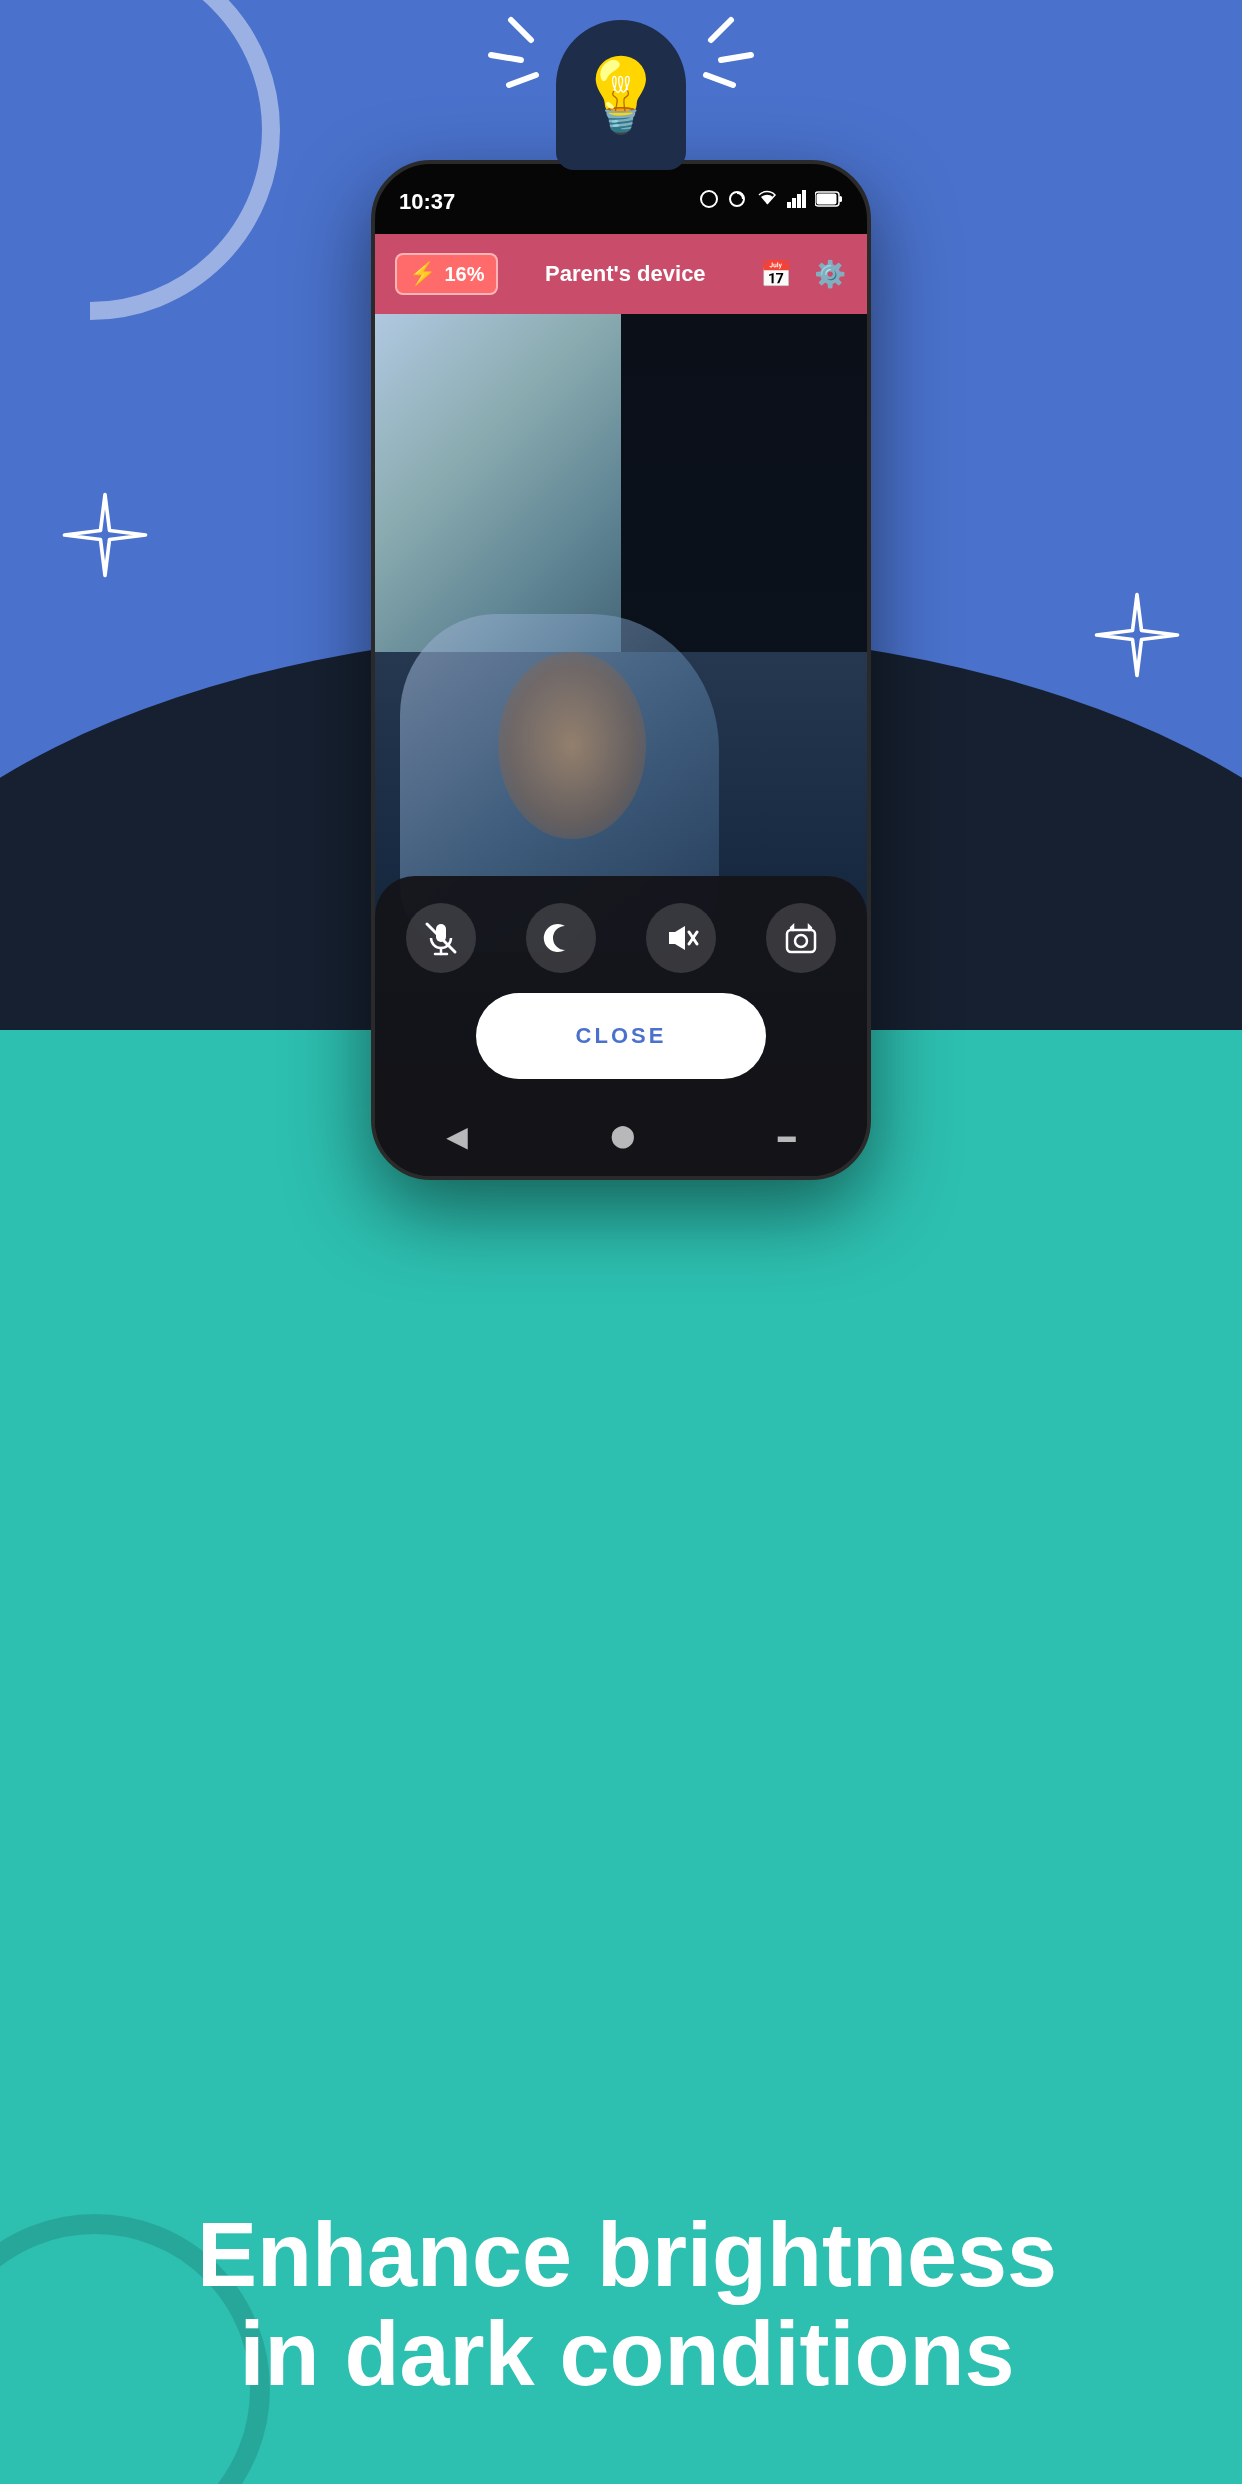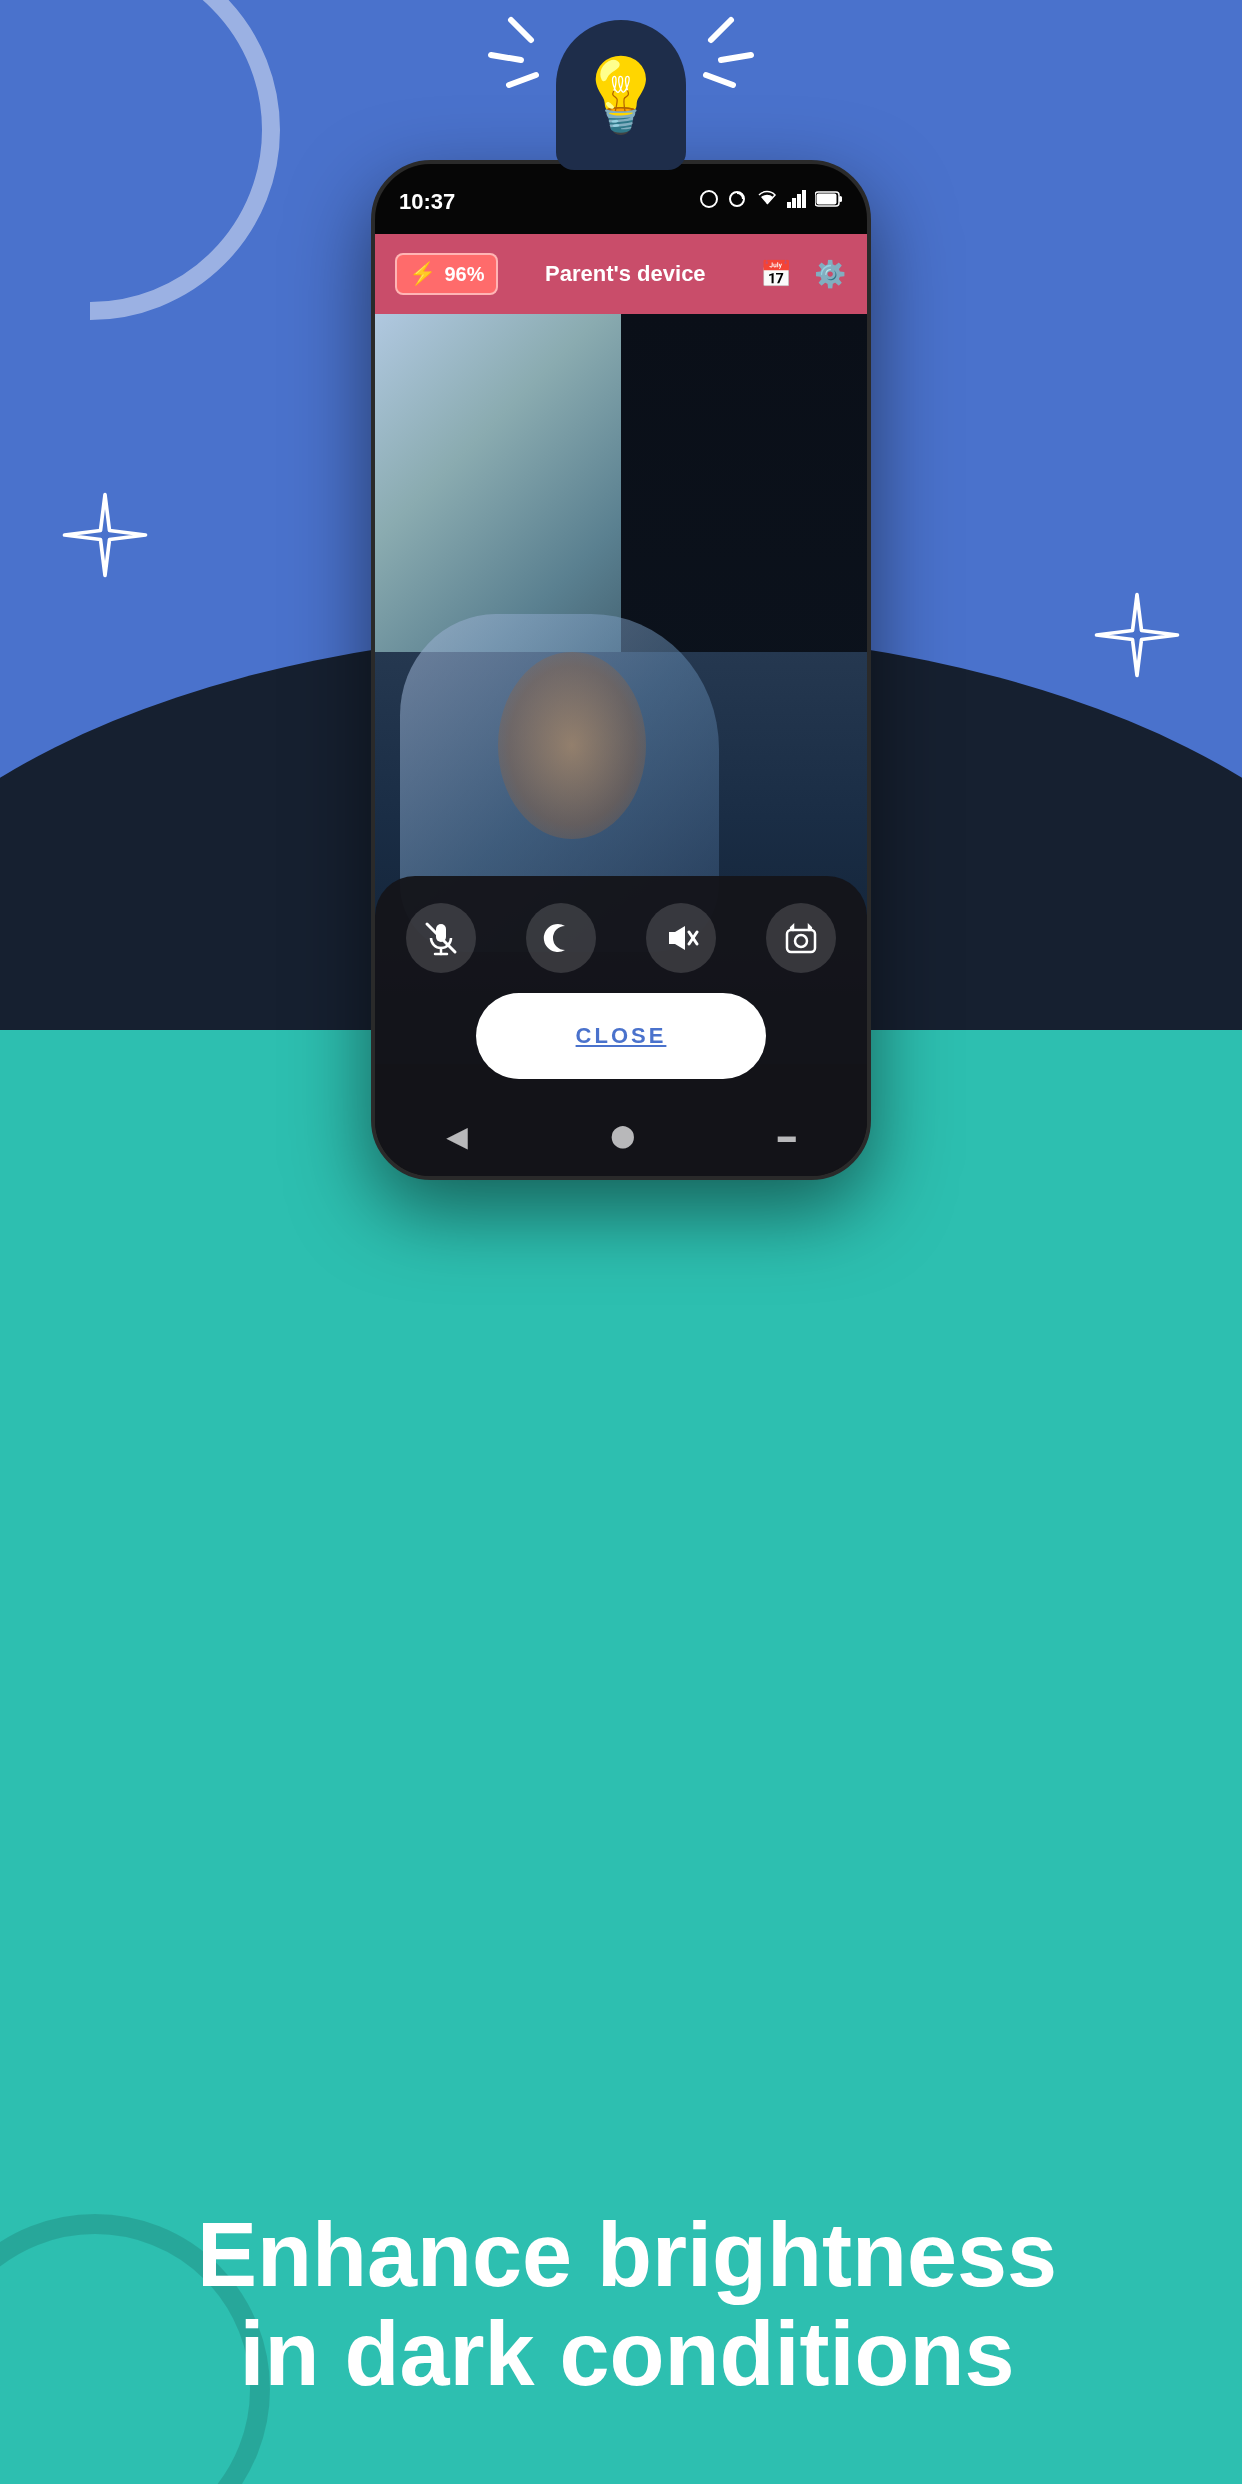--- a/index.html
+++ b/index.html
@@ -208,21 +208,20 @@
 
     .close-btn {
       background: white;
       border-radius: 50px;
       padding: 30px 100px;
       color: #4a72cc;
       font-size: 22px;
       font-weight: bold;
       letter-spacing: 3px;
       cursor: pointer;
-      text-decoration: underline;
     }
 
     
     .phone-nav {
       position: absolute;
       bottom: 0; left: 0; right: 0;
       height: 80px;
       background: rgba(20,20,25,0.95);
       display: flex;
       align-items: center;
@@ -358,21 +357,21 @@
           <rect x="0" y="1" width="24" height="14" rx="3" fill="none" stroke="white" stroke-width="1.5"></rect>
           <rect x="24" y="5" width="3" height="6" rx="1.5" fill="white"></rect>
           <rect x="1.5" y="2.5" width="20" height="11" rx="2" fill="white"></rect>
         </svg>
       </div>
     </div>
 
     <div class="app-header">
       <div class="battery-indicator">
         <span class="battery-icon">⚡</span>
-        <span class="battery-percent">96%</span>
+        <span class="battery-percent">16%</span>
       </div>
       <span class="device-name">Parent's device</span>
       <span class="header-icon">📅</span>
       <span class="header-icon">⚙️</span>
     </div>
 
     <div class="camera-view">
       <div class="baby-scene">
 
         <div class="baby-light-spot"></div>

